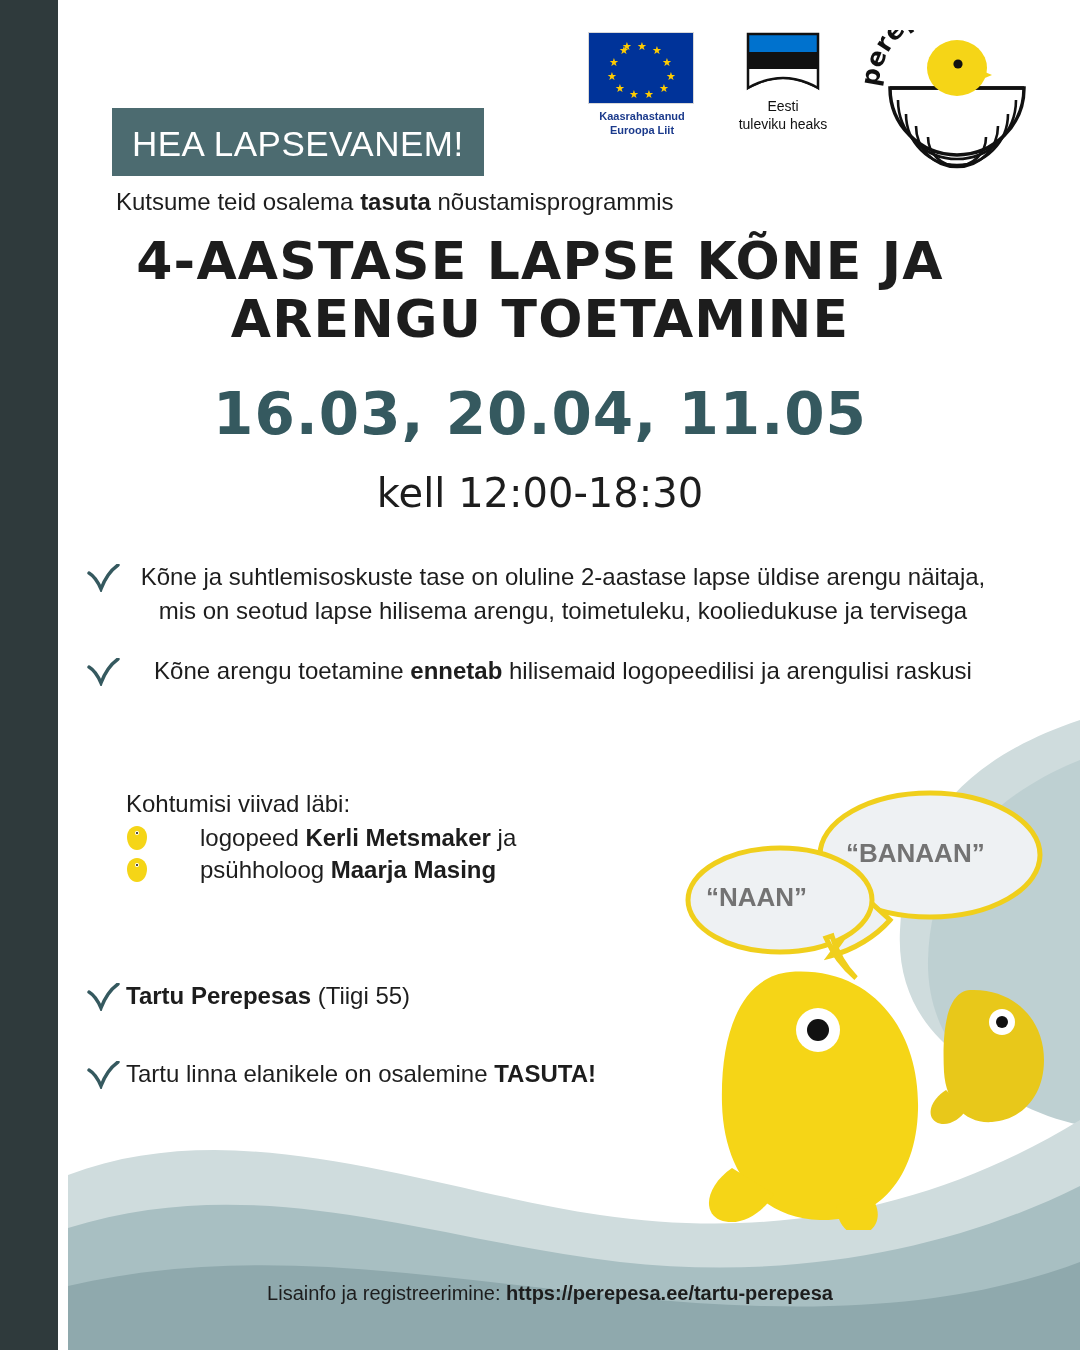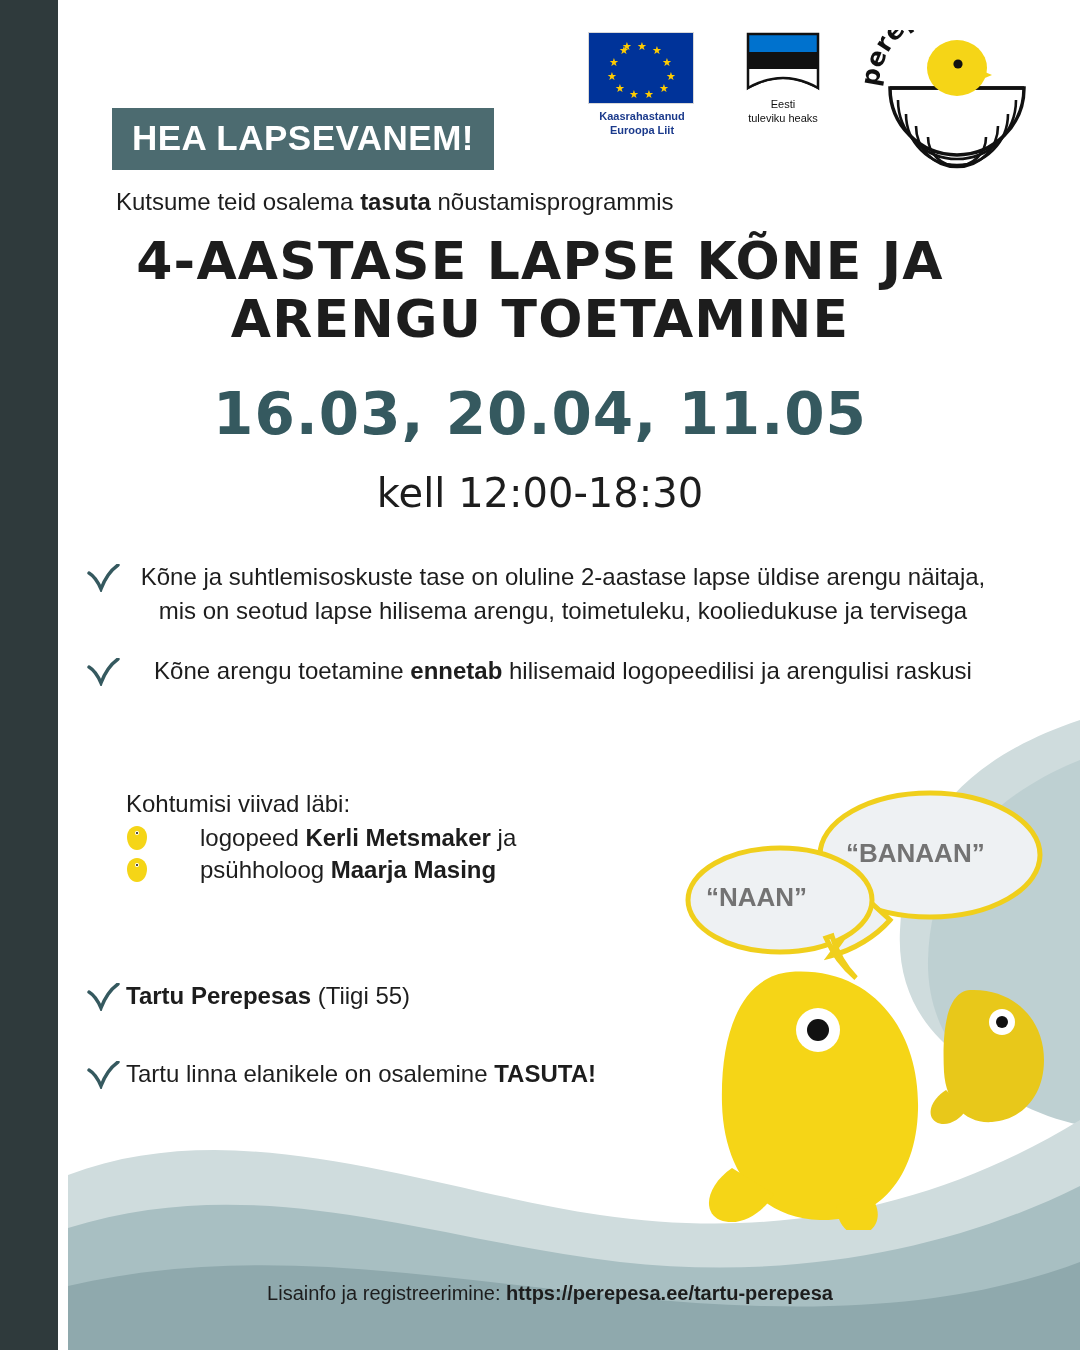--- a/index.html
+++ b/index.html
@@ -77,40 +77,40 @@
     width: 118px;
     text-align: center;
   }
   .est-mark {
     width: 82px; height: 62px;
     margin: 0 auto;
     position: relative;
   }
   .est-caption {
     margin-top: 6px;
-    font-size: 11px;
+    font-size: 14px;
     color: #111;
     line-height: 1.25;
   }
   .perepesa-logo {
     position: absolute;
     left: 862px; top: 6px;
     width: 190px; height: 140px;
   }
 
   
   .badge {
     position: absolute;
     left: 112px; top: 108px;
     background: #4c6b70;
     color: #ffffff;
     font-size: 35px;
-    font-weight: bold;
+    font-weight: normal;
     letter-spacing: 0.5px;
-    padding: 10px 20px 12px 20px;
+    padding: 16px 20px 12px 20px;
   }
   .subtitle {
     position: absolute;
     left: 116px; top: 188px;
     font-size: 24px;
     color: #1d1d1d;
   }
   .subtitle b { font-weight: bold; }
 
   .title {

